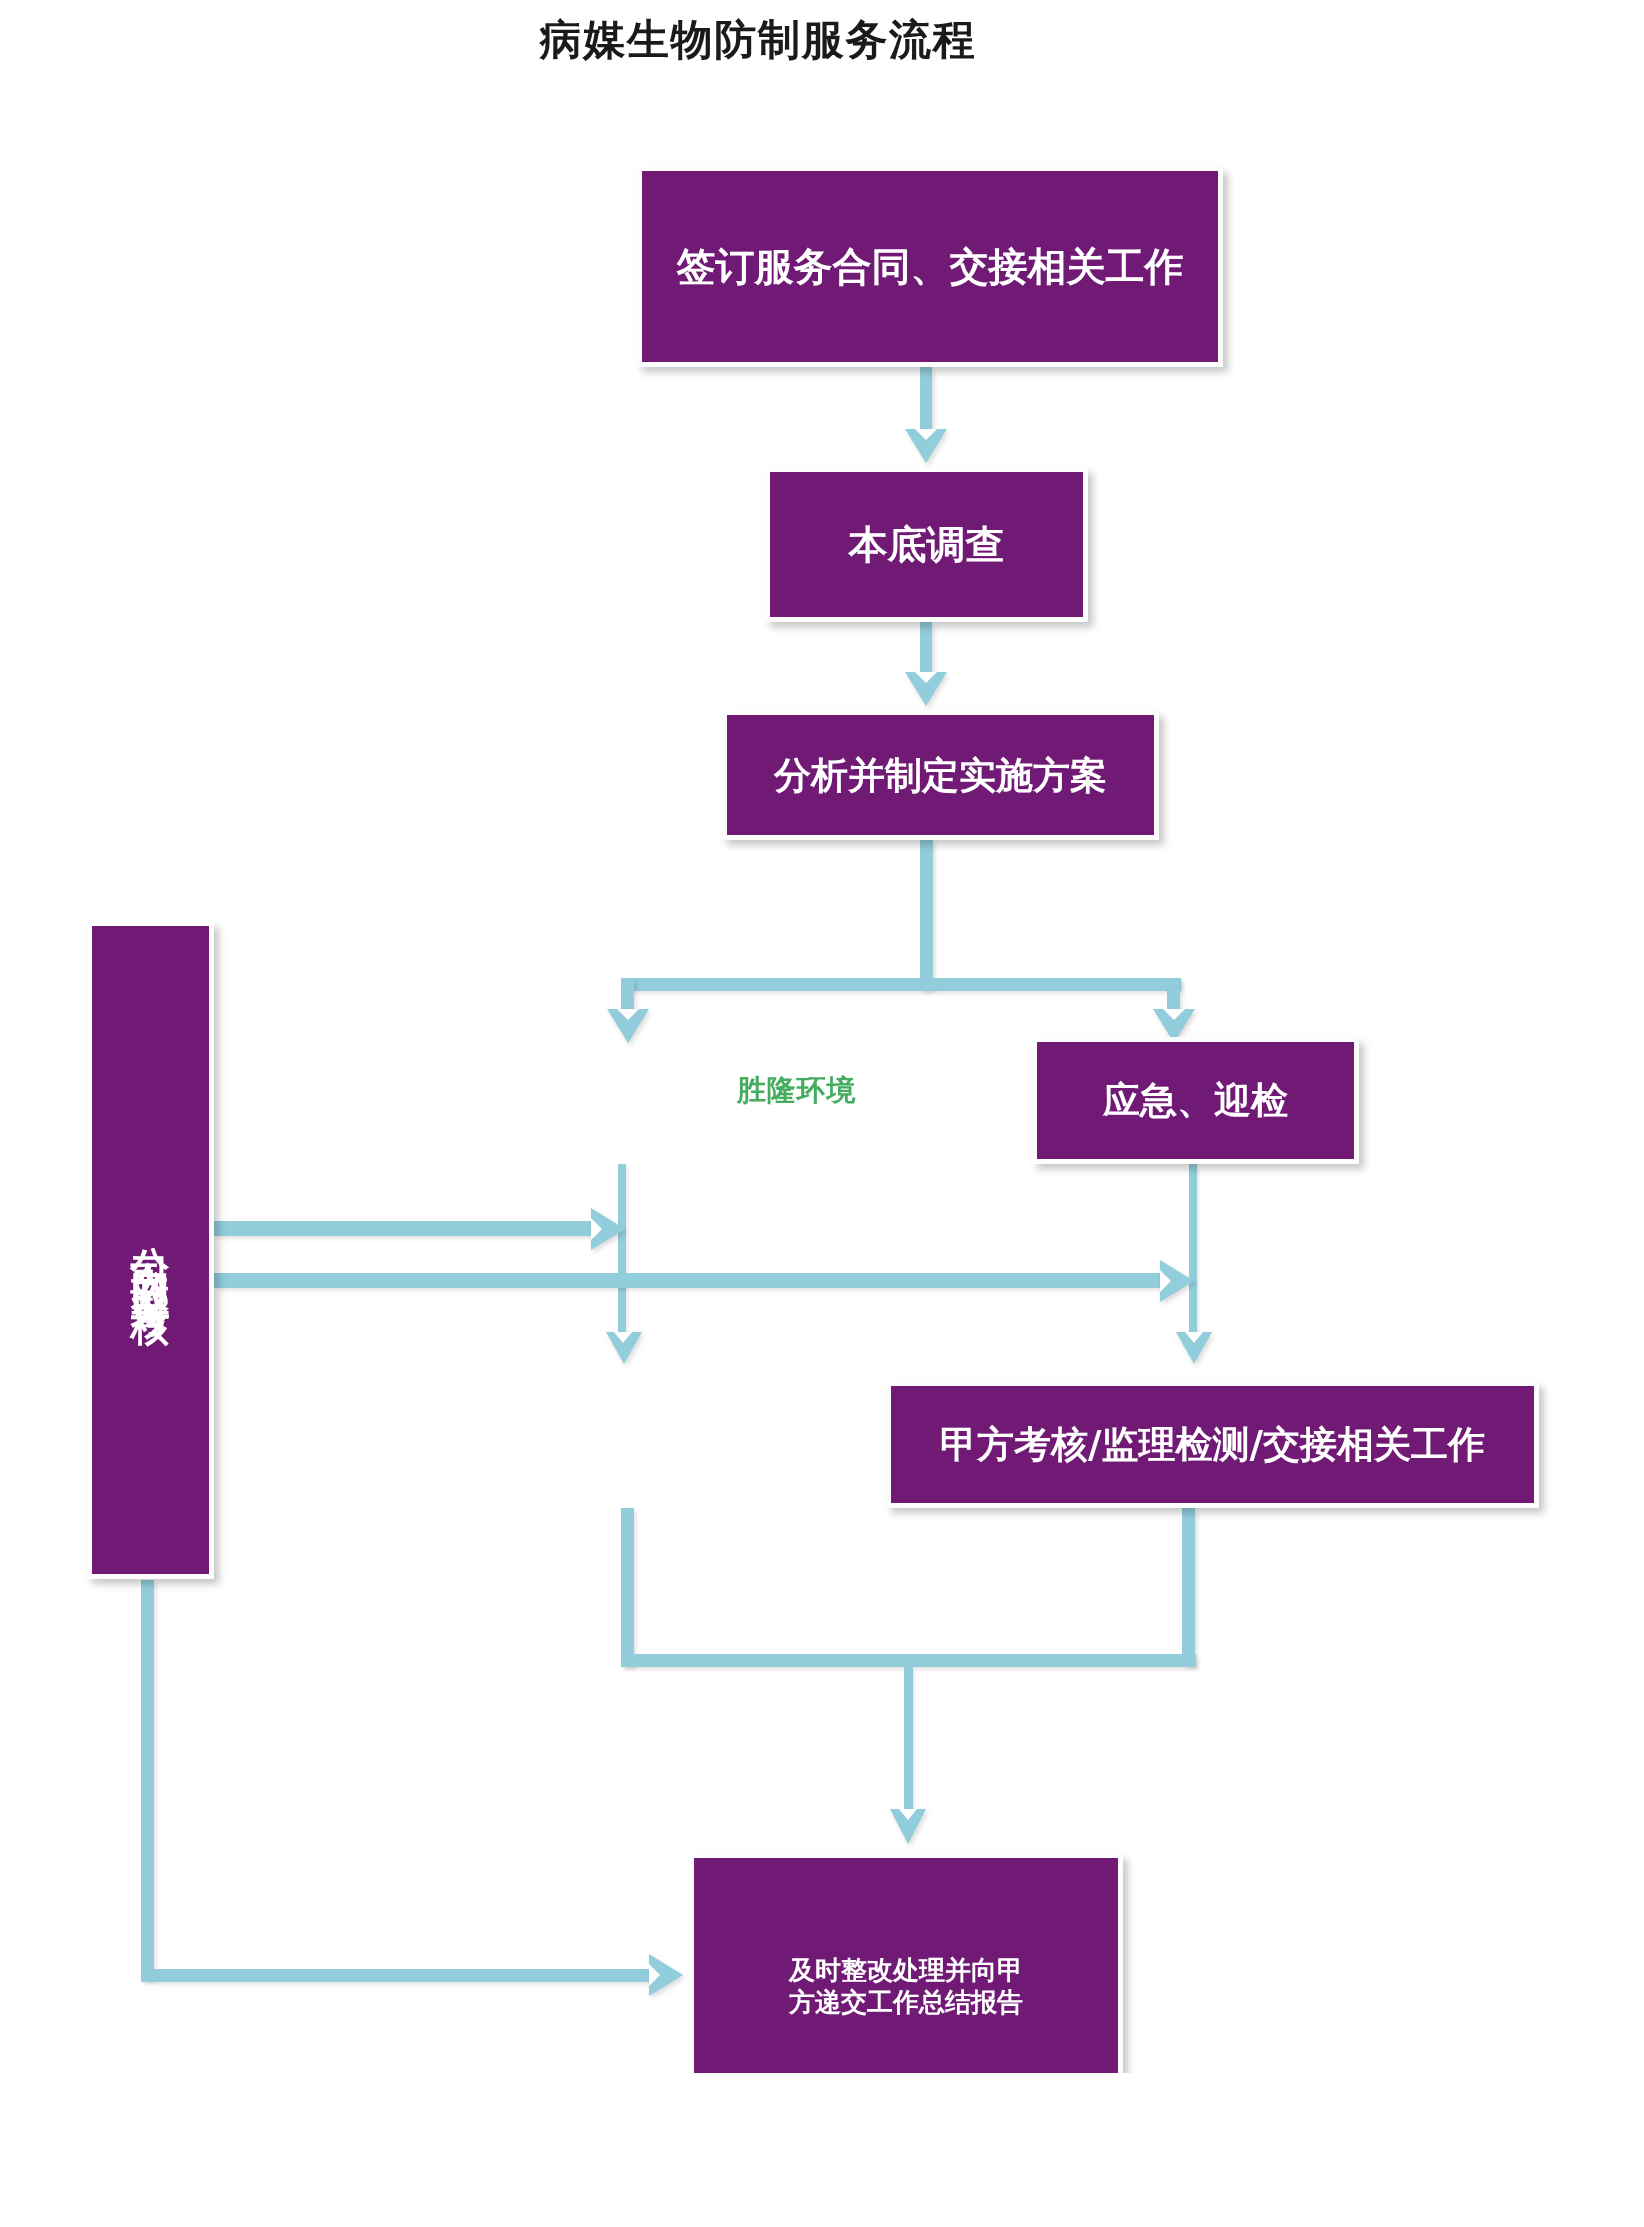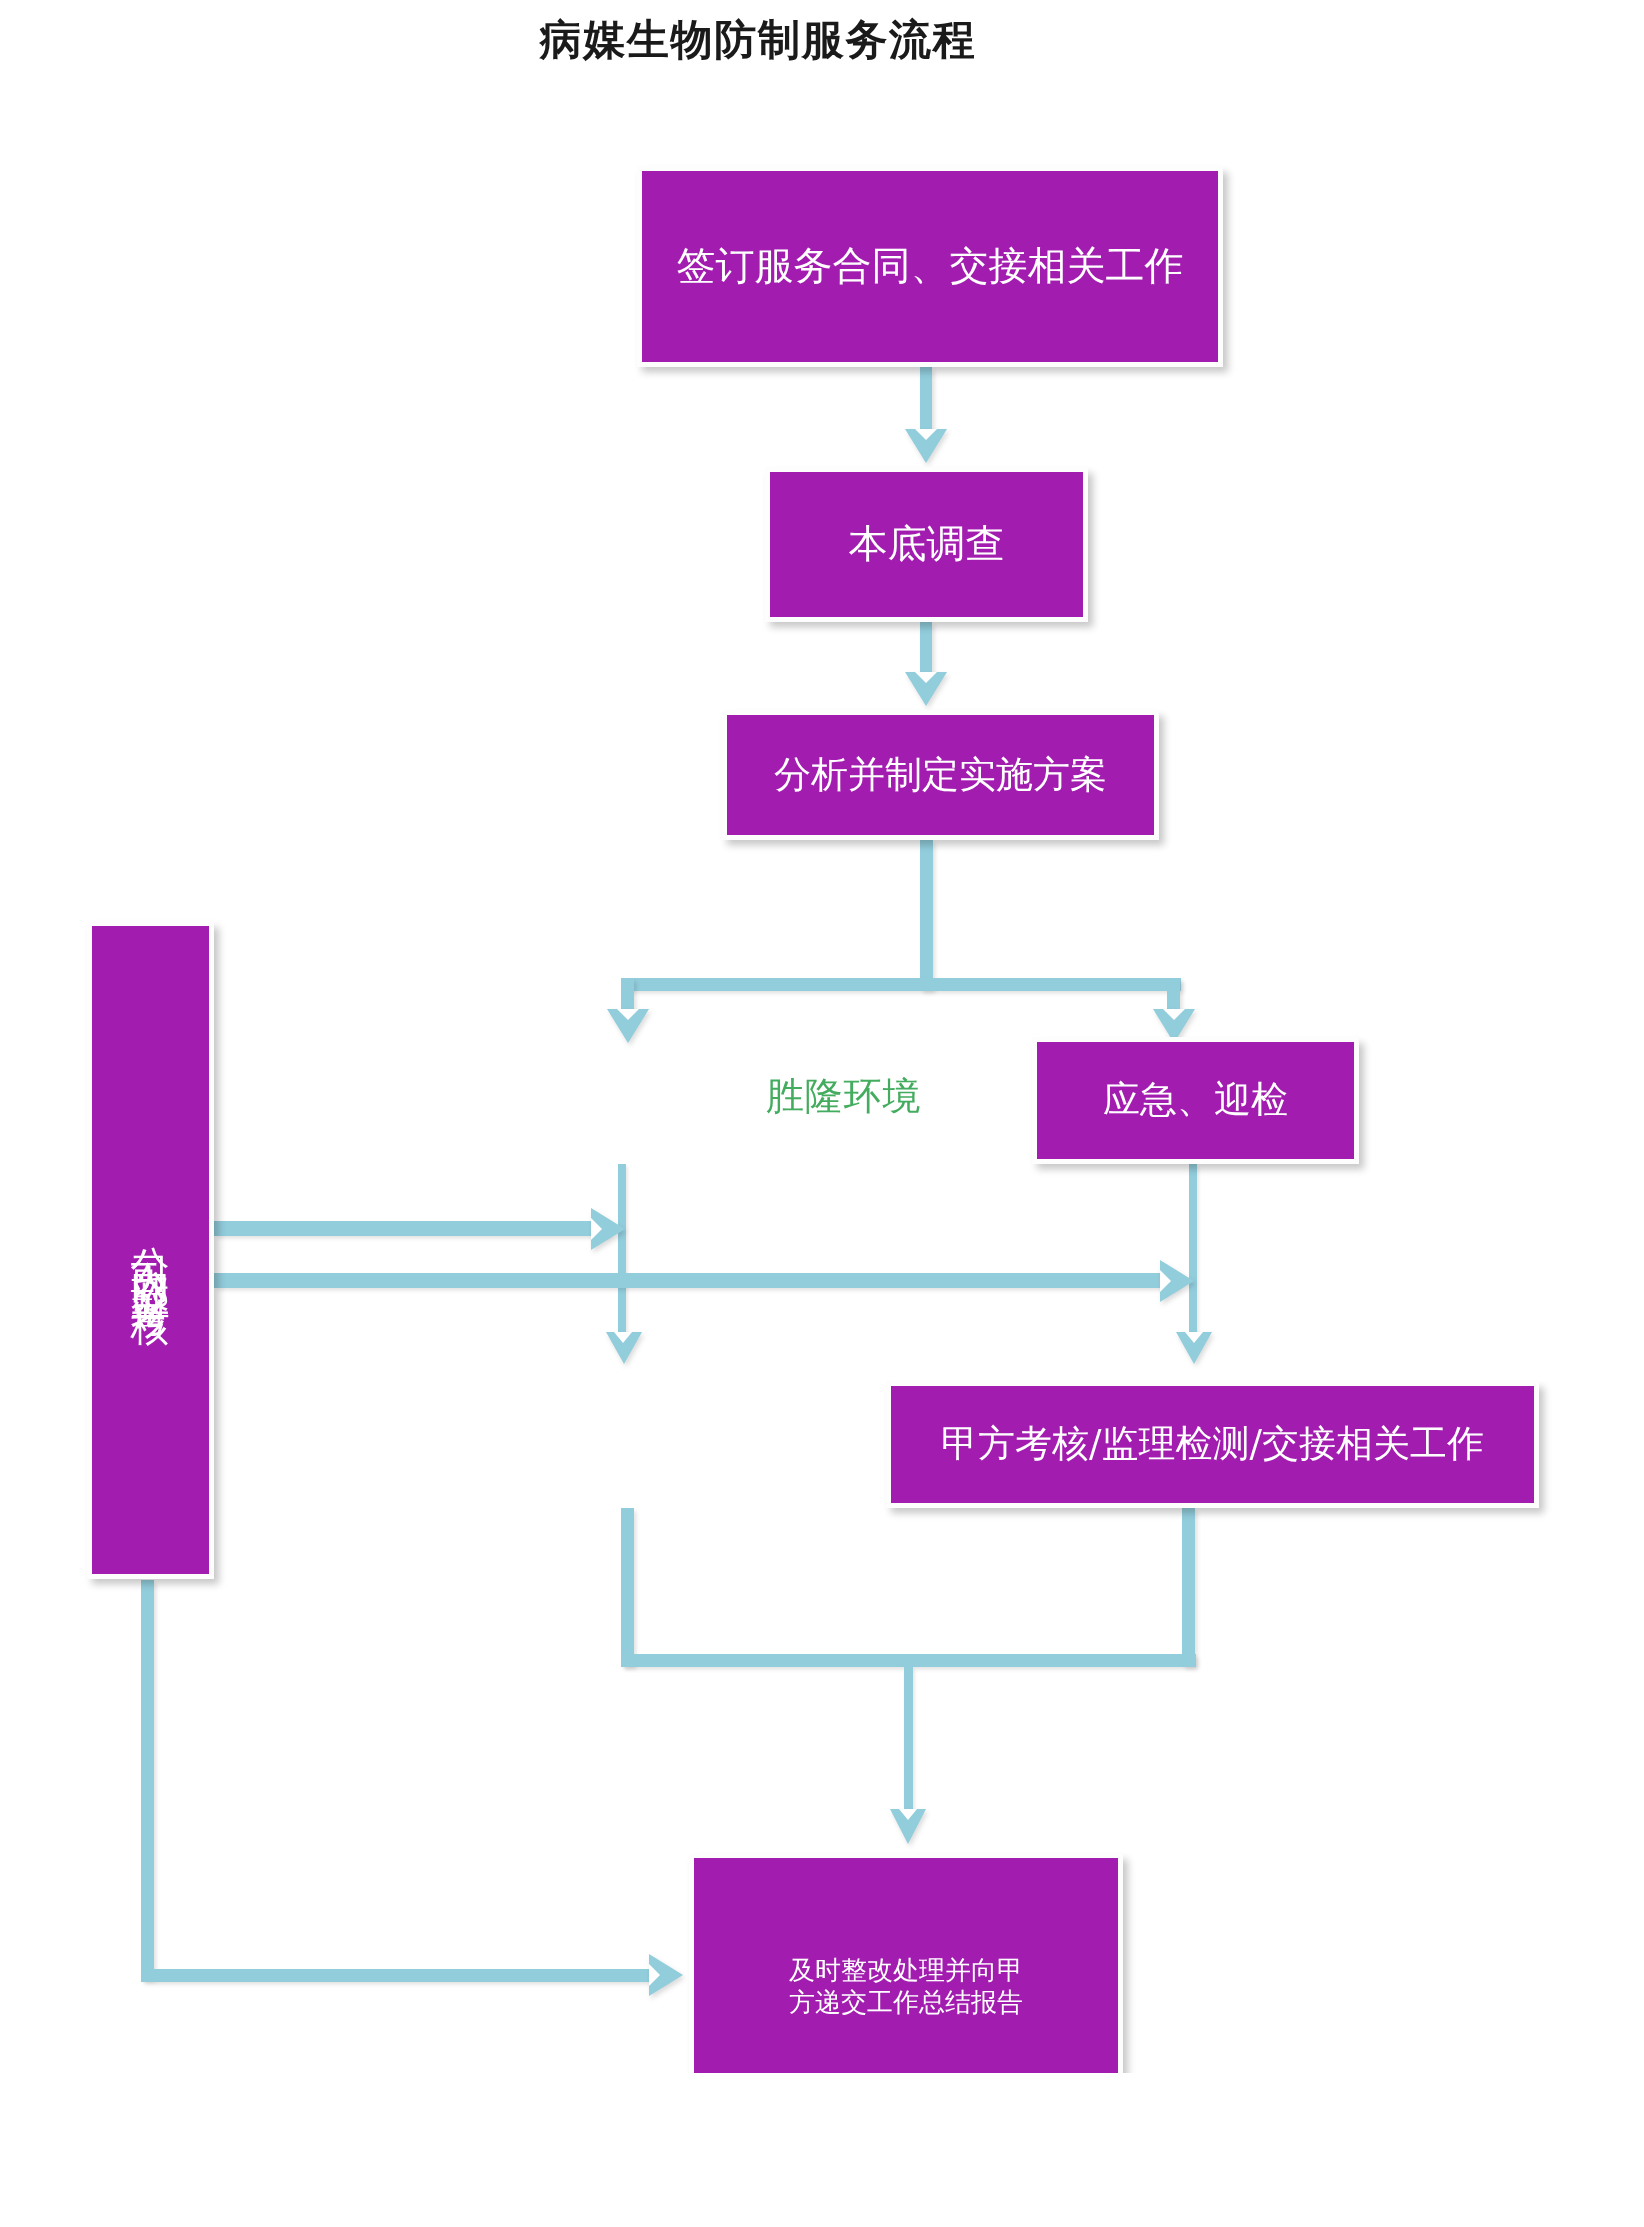--- a/index.html
+++ b/index.html
@@ -29,28 +29,28 @@
     letter-spacing: 1.7px;
     color: #1a1a1a;
     white-space: nowrap;
     
     transform: translateX(-64px);
   }
   
   .node {
     position: absolute;
     box-sizing: border-box;
-    background: #a21caf;
+    background: #701a75;
     color: #ffffff;
     display: flex;
     align-items: center;
     justify-content: center;
     text-align: center;
     font-family: "DejaVu Serif", "Liberation Serif", serif;
-    font-weight: 400;
+    font-weight: 700;
     line-height: 1.25;
     border: 5.9px solid #fdfdfd;
     box-shadow: 5px 5.9px 7.5px rgba(0,0,0,0.22);
     z-index: 5;
     white-space: pre-line;
   }
   .node.v {
     writing-mode: vertical-rl;
     text-orientation: upright;
     letter-spacing: 8.4px;
@@ -99,28 +99,27 @@
     border-bottom: 11px solid transparent;
     border-left: 11.7px solid #ffffff;
     z-index: 4;
   }
   
   #watermark {
     position: absolute;
     left: 737px;
     top: 1071px;
     font-family: "DejaVu Sans", "Liberation Sans", sans-serif;
-    font-weight: 400;
-    font-size: 38px;
+    font-weight: 700;
+    font-size: 29px;
     color: #3aa856;
     letter-spacing: 0.8px;
     z-index: 9;
     white-space: nowrap;
     opacity: 0.95;
-    margin-left: 29px;
   }
 </style>
 </head>
 <body>
 
 <div id="canvas">
 
   <div id="title">病媒生物防制服务流程</div>
 
   <div class="node" style="left:637px; top:166px; width:586px; height:201px; font-size:39px;">签订服务合同、交接相关工作</div>

